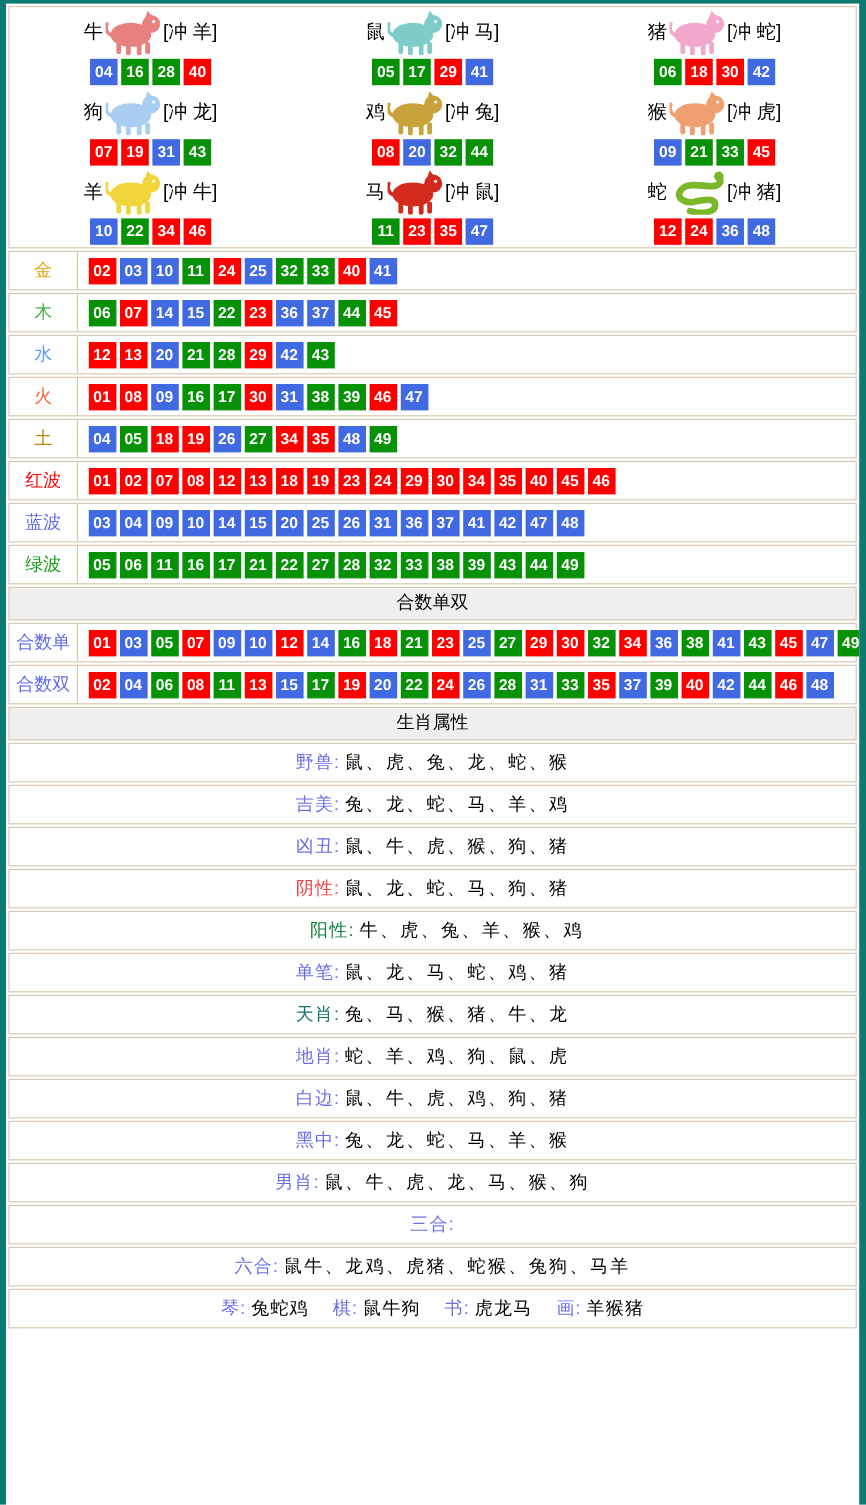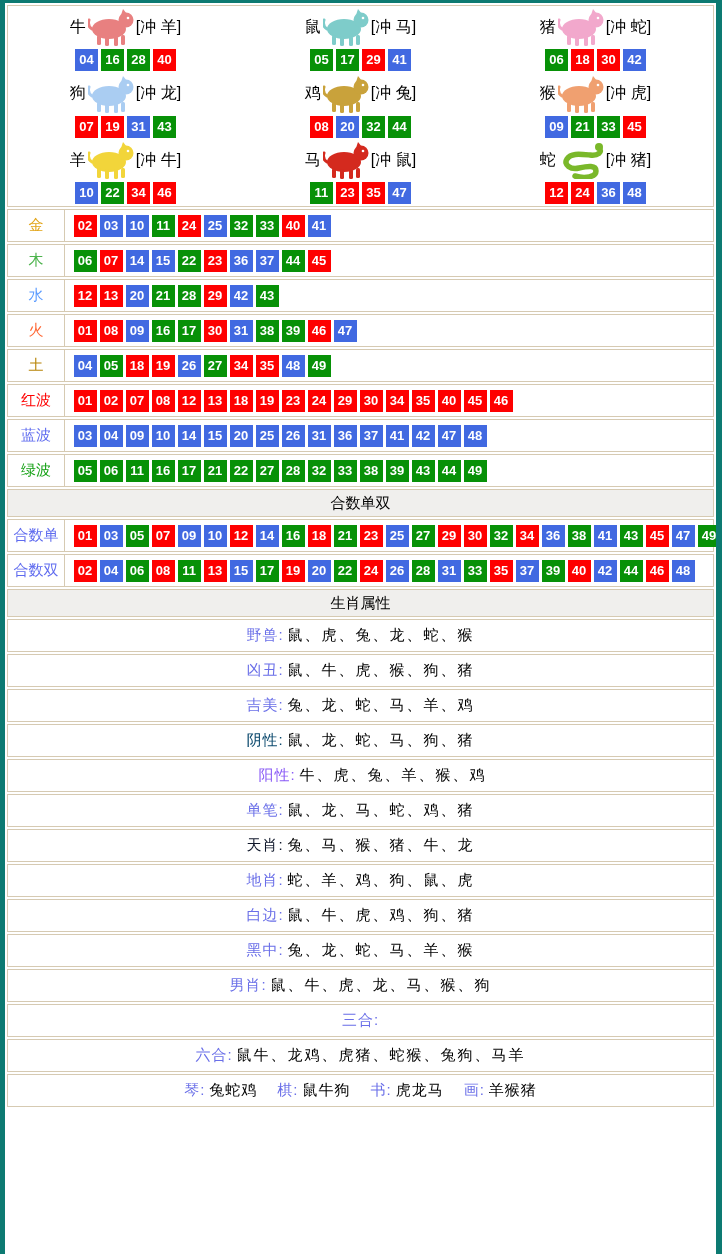--- a/index.html
+++ b/index.html
@@ -274,41 +274,41 @@
       </div>
     </div>
 
   <div class="section-header">生肖属性</div>
   <div id="zodiac-attributes">
       <div class="box attr-row">
         <span class="attr-label" style="color: rgb(106, 111, 232);">野兽:</span>
         <span class="attr-value">鼠、虎、兔、龙、蛇、猴</span>
       </div>
       <div class="box attr-row">
+        <span class="attr-label" style="color: rgb(106, 111, 232);">吉美:</span>
+        <span class="attr-value">兔、龙、蛇、马、羊、鸡</span>
+      </div>
+      <div class="box attr-row">
         <span class="attr-label" style="color: rgb(106, 111, 232);">凶丑:</span>
         <span class="attr-value">鼠、牛、虎、猴、狗、猪</span>
       </div>
       <div class="box attr-row">
-        <span class="attr-label" style="color: rgb(106, 111, 232);">吉美:</span>
-        <span class="attr-value">兔、龙、蛇、马、羊、鸡</span>
-      </div>
-      <div class="box attr-row">
-        <span class="attr-label" style="color: #0c4a6e;">阴性:</span>
+        <span class="attr-label" style="color: #ef4444;">阴性:</span>
         <span class="attr-value">鼠、龙、蛇、马、狗、猪</span>
       </div>
       <div class="box attr-row">
-        <span class="attr-label" style="color: #8b5cf6; margin-left: 24px;">阳性:</span>
+        <span class="attr-label" style="color: #15803d; margin-left: 24px;">阳性:</span>
         <span class="attr-value">牛、虎、兔、羊、猴、鸡</span>
       </div>
       <div class="box attr-row">
         <span class="attr-label" style="color: rgb(106, 111, 232);">单笔:</span>
         <span class="attr-value">鼠、龙、马、蛇、鸡、猪</span>
       </div>
       <div class="box attr-row">
-        <span class="attr-label" style="color: #0f172a;">天肖:</span>
+        <span class="attr-label" style="color: #0f766e;">天肖:</span>
         <span class="attr-value">兔、马、猴、猪、牛、龙</span>
       </div>
       <div class="box attr-row">
         <span class="attr-label" style="color: rgb(106, 111, 232);">地肖:</span>
         <span class="attr-value">蛇、羊、鸡、狗、鼠、虎</span>
       </div>
       <div class="box attr-row">
         <span class="attr-label" style="color: rgb(106, 111, 232);">白边:</span>
         <span class="attr-value">鼠、牛、虎、鸡、狗、猪</span>
       </div>

